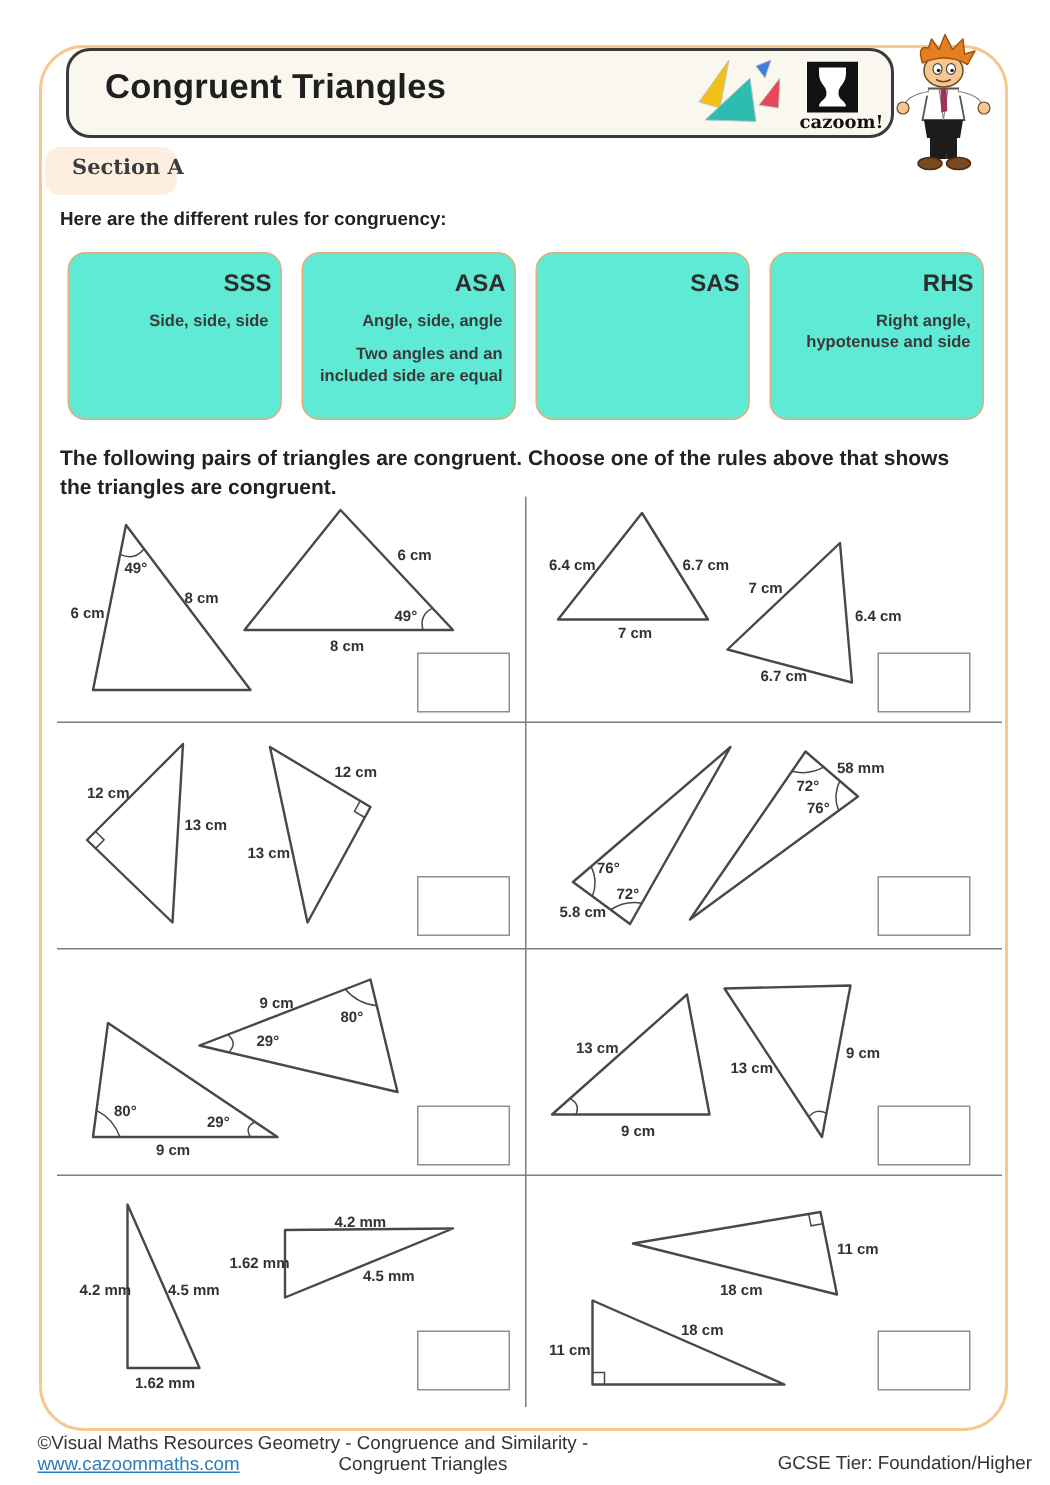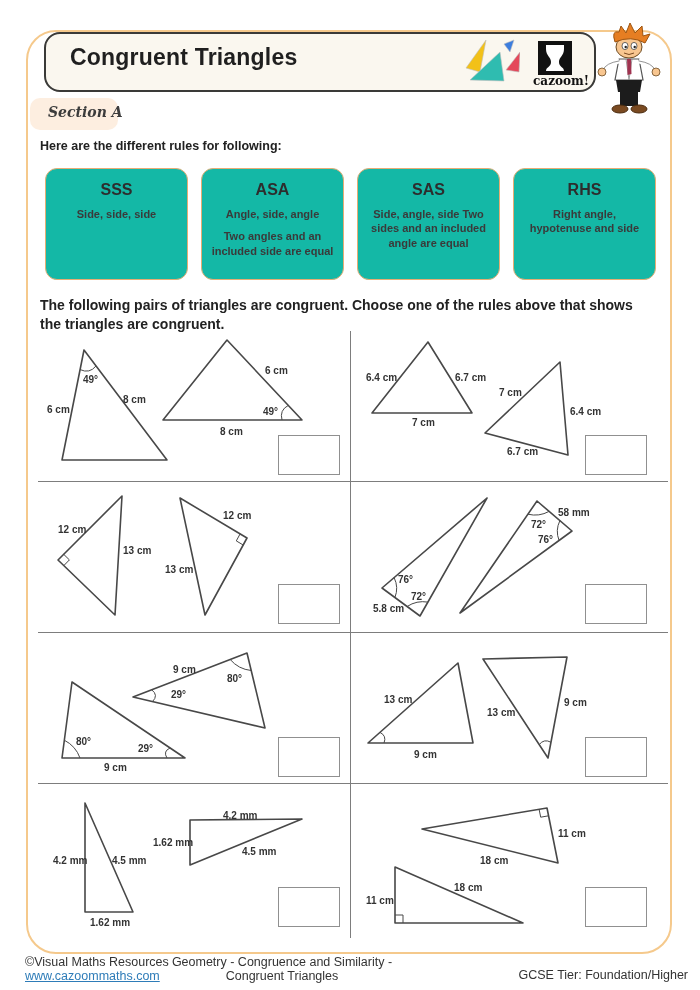--- a/index.html
+++ b/index.html
@@ -5,24 +5,24 @@
   html,body{margin:0;padding:0;}
   body{width:700px;height:990px;position:relative;background:#ffffff;
        font-family:"Liberation Sans",sans-serif;color:#2e2e2e;overflow:hidden;}
   .abs{position:absolute;}
   
   .page-border{left:26px;top:30px;width:642px;height:920px;border:2px solid #f5c98c;border-radius:30px;}
   
   .title-box{left:44px;top:32px;width:548px;height:56px;background:#faf7ef;border:2.5px solid #3a3a38;border-radius:16px;}
   .title-text{left:70px;top:44px;font-size:23px;font-weight:bold;color:#1f1f1f;letter-spacing:.2px;}
   .section-pill{left:30px;top:98px;width:88px;height:32px;background:#fdeee0;border-radius:10px;}
-  .section-text{left:48px;top:104px;font-family:"DejaVu Serif","Liberation Serif",serif;font-style:italic;font-weight:bold;font-size:14px;color:#3c3c3c;}
+  .section-text{left:48px;top:104px;font-family:"DejaVu Serif","Liberation Serif",serif;font-weight:bold;font-size:14px;color:#3c3c3c;}
   .intro{left:40px;top:139px;font-size:12.5px;font-weight:bold;color:#222;}
   
-  .rule-box{top:168px;width:141px;height:110px;background:#14b8a6;border:1.5px solid #e6ad74;border-radius:12px;text-align:center;}
+  .rule-box{top:168px;width:141px;height:110px;background:#5eead4;border:1.5px solid #e6ad74;border-radius:12px;text-align:right;}
   .rule-name{margin:12px 6px 0 6px;font-size:16px;font-weight:bold;color:#2d2d2d;}
   .rule-line{margin:8px 8px 0 8px;font-size:11px;font-weight:bold;line-height:1.3;color:#3a3a3a;}
   .instructions{left:40px;top:296px;width:608px;font-size:14px;font-weight:bold;line-height:1.35;color:#222;}
   
   .grid{left:38px;top:335px;width:630px;height:603px;}
   .vline{left:312px;top:-4px;width:1px;height:607px;background:#7d7d7d;}
   .hline{left:0;width:630px;height:1px;background:#7d7d7d;}
   .cell{overflow:visible;}
   .cell svg{position:absolute;left:0;top:0;}
   .lbl{position:absolute;font-size:10px;font-weight:bold;color:#333;white-space:nowrap;}
@@ -76,34 +76,33 @@
   <path d="M23,58 h26 l-2,12 h-8 l-1,14 h-5 l-1,-14 h-7 Z" fill="#1c1c1c"></path>
   <rect x="27" y="70" width="7" height="14" fill="#1c1c1c"></rect>
   <rect x="38" y="70" width="7" height="14" fill="#1c1c1c"></rect>
   <ellipse cx="27" cy="87" rx="8" ry="4" fill="#7a4a21" stroke="#4b2c10" stroke-width="1"></ellipse>
   <ellipse cx="46" cy="87" rx="8" ry="4" fill="#7a4a21" stroke="#4b2c10" stroke-width="1"></ellipse>
 </svg>
 
 <div class="abs section-pill"></div>
 <div class="abs section-text">Section A</div>
 
-<div class="abs intro">Here are the different rules for following:</div>
+<div class="abs intro">Here are the different rules for congruency:</div>
 
 <div class="abs rule-box" style="left:45px">
   <div class="rule-name">SSS</div>
   <div class="rule-line">Side, side, side</div>
 </div>
 <div class="abs rule-box" style="left:201px">
   <div class="rule-name">ASA</div>
   <div class="rule-line">Angle, side, angle</div>
   <div class="rule-line">Two angles and an included side are equal</div>
 </div>
 <div class="abs rule-box" style="left:357px">
   <div class="rule-name">SAS</div>
-  <div class="rule-line">Side, angle, side Two sides and an included angle are equal</div>
 </div>
 <div class="abs rule-box" style="left:513px">
   <div class="rule-name">RHS</div>
   <div class="rule-line">Right angle, hypotenuse and side</div>
 </div>
 
 <div class="abs instructions">The following pairs of triangles are congruent. Choose one of the rules above that shows the triangles are congruent.</div>
 
 <div class="abs grid">
   <div class="abs vline"></div>

